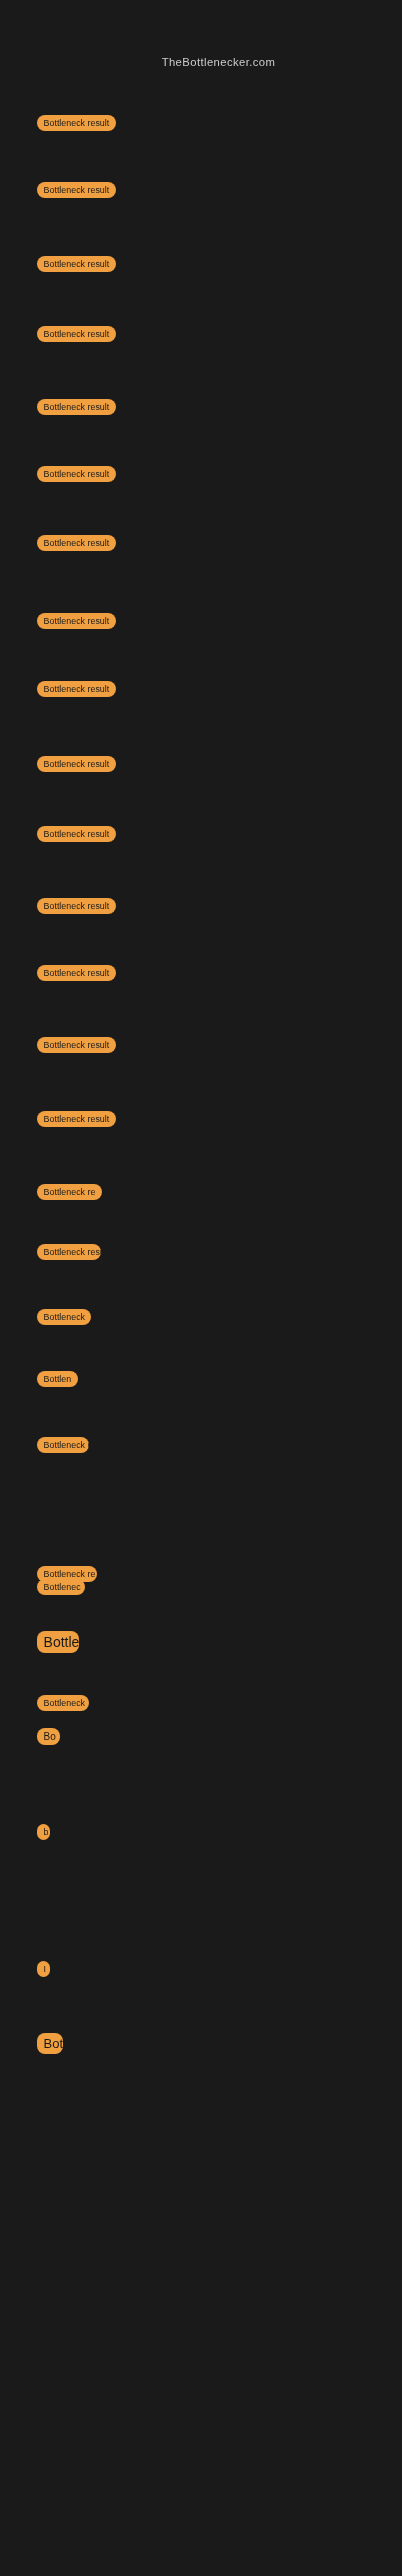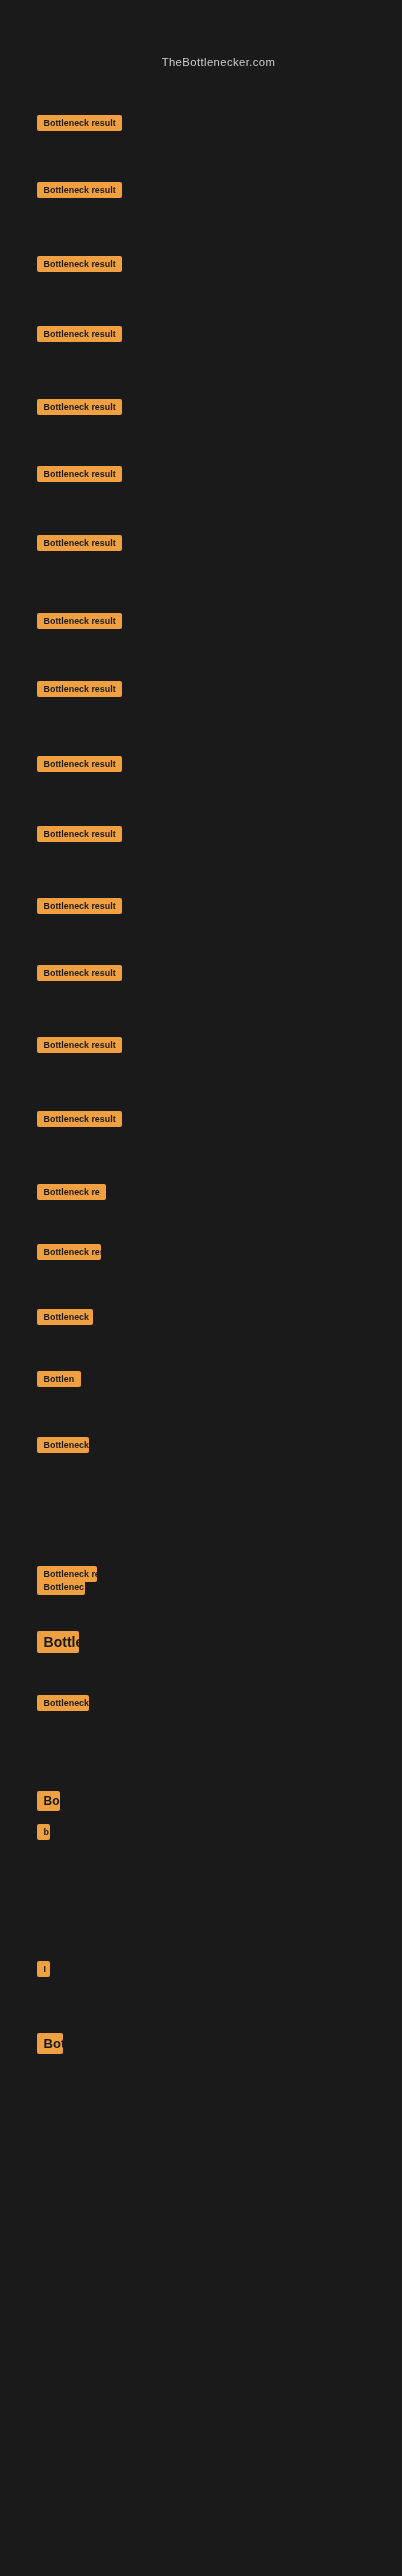--- a/index.html
+++ b/index.html
@@ -22,23 +22,23 @@
       font-size: 11.3px;
       padding: 4.8px 0 8px 0;
       letter-spacing: 0.4px;
     }
 
     .bottleneck-badge {
       display: inline-block;
       background-color: #f0a040;
       color: #1a1a1a;
       font-size: 8.9px;
-      font-weight: bold;
+      font-weight: normal;
       padding: 3.2px 6.4px;
-      border-radius: 2px;
+      border-radius: 8px;
       white-space: nowrap;
       overflow: hidden;
     }
   </style>
 </head>
 <body>
 
 <div>
   <div class="site-title">TheBottlenecker.com</div>
 </div>
@@ -61,18 +61,18 @@
     <div class="bottleneck-badge" style="position: absolute; top: 1018px; left: 3.2px; max-width: 97px; font-size: 8.9px;">Bottleneck result</div>
     <div class="bottleneck-badge" style="position: absolute; top: 1091px; left: 3.2px; max-width: 72px; font-size: 8.9px;">Bottleneck re</div>
     <div class="bottleneck-badge" style="position: absolute; top: 1151px; left: 3.2px; max-width: 64px; font-size: 8.9px;">Bottleneck resul</div>
     <div class="bottleneck-badge" style="position: absolute; top: 1216px; left: 3.2px; max-width: 56px; font-size: 8.9px;">Bottleneck</div>
     <div class="bottleneck-badge" style="position: absolute; top: 1278px; left: 3.2px; max-width: 47px; font-size: 8.9px;">Bottlen</div>
     <div class="bottleneck-badge" style="position: absolute; top: 1344px; left: 3.2px; max-width: 52px; font-size: 8.9px;">Bottleneck r</div>
     <div class="bottleneck-badge" style="position: absolute; top: 1486px; left: 3.2px; max-width: 48px; font-size: 8.9px;">Bottlenec</div>
     <div class="bottleneck-badge" style="position: absolute; top: 1473px; left: 3.2px; max-width: 60px; font-size: 8.9px;">Bottleneck re</div>
     <div class="bottleneck-badge" style="position: absolute; top: 1538px; left: 3.2px; max-width: 42px; font-size: 14px;">Bottlen</div>
     <div class="bottleneck-badge" style="position: absolute; top: 1602px; left: 3.2px; max-width: 52px; font-size: 8.9px;">Bottleneck</div>
-    <div class="bottleneck-badge" style="position: absolute; top: 1698px; left: 3.2px; max-width: 22.5px; font-size: 12px;">Bo</div>
+    <div class="bottleneck-badge" style="position: absolute; top: 1635px; left: 3.2px; max-width: 22.5px; font-size: 10px;">Bo</div>
     <div class="bottleneck-badge" style="position: absolute; top: 1731px; left: 3.2px; max-width: 11.3px; font-size: 8.9px;">b</div>
     <div class="bottleneck-badge" style="position: absolute; top: 1868px; left: 3.2px; max-width: 8px; font-size: 8.9px;">I</div>
     <div class="bottleneck-badge" style="position: absolute; top: 1940px; left: 3.2px; max-width: 26px; font-size: 13px;">Bott</div>
   </div>
 
 
 </body></html>

